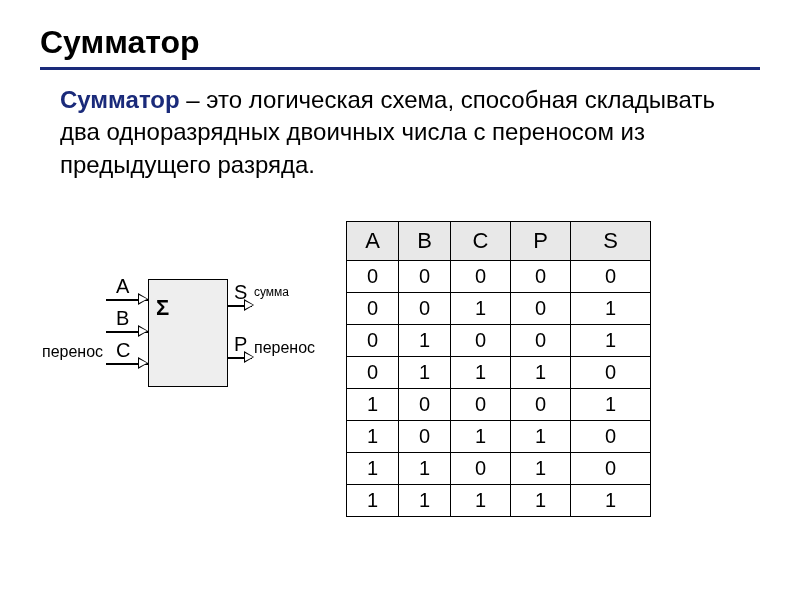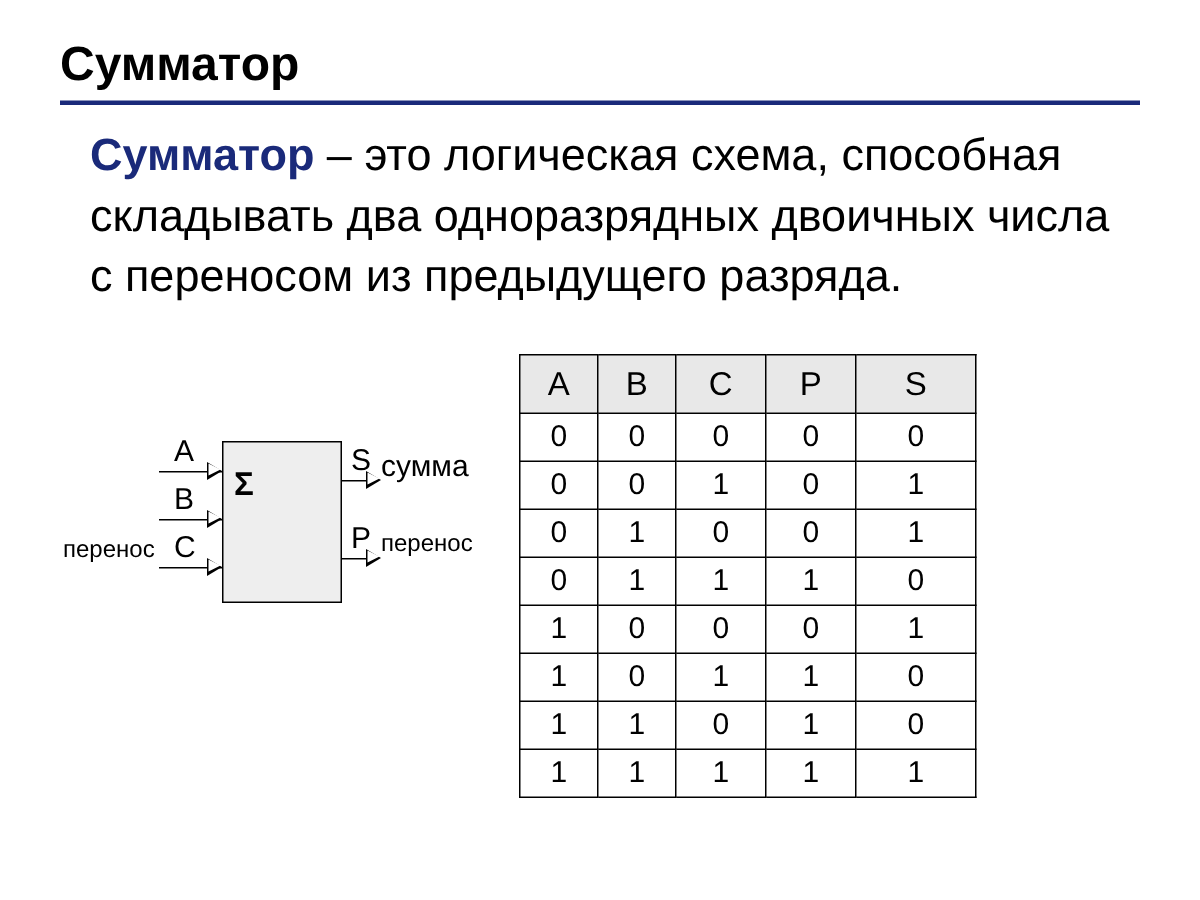--- a/index.html
+++ b/index.html
@@ -9,23 +9,23 @@
     background: #fff; color: #000;
     padding: 24px 40px;
   }
   .title {
     font-size: 32px; font-weight: bold;
     padding-bottom: 6px;
     border-bottom: 3px solid #1a2a7a;
     margin-bottom: 14px;
   }
   .definition {
-    font-size: 30px; line-height: 1.35;
+    font-size: 24px; line-height: 1.35;
     padding-left: 20px;
-    margin-bottom: 30px;
+    margin-bottom: 40px;
   }
   .def-term { font-weight: bold; color: #1a2a7a; }
   .content { display: flex; align-items: flex-start; gap: 28px; }
   .diagram-col { flex: 0 0 auto; padding-top: 40px; padding-left: 8px; }
   .table-col { flex: 0 0 auto; }
   table.truth {
     border-collapse: collapse;
     font-size: 20px;
   }
   table.truth th, table.truth td {
@@ -107,21 +107,21 @@
       <div class="tri right-open" style="left:90px; top:64px;"></div>
 
       <span class="lbl" style="left:-6px; top:82px; font-size:16px;">перенос</span>
       <span class="lbl" style="left:68px; top:78px;">C</span>
       <div class="wire" style="left:58px; top:102px; width:42px;"></div>
       <div class="tri right-open" style="left:90px; top:96px;"></div>
 
       <div class="wire" style="left:180px; top:44px; width:24px;"></div>
       <div class="tri right-open" style="left:196px; top:38px;"></div>
       <span class="lbl" style="left:186px; top:20px;">S</span>
-      <span class="lbl" style="left:206px; top:24px; font-size:20px;">сумма</span>
+      <span class="lbl" style="left:206px; top:24px; font-size:12px;">сумма</span>
 
       <div class="wire" style="left:180px; top:96px; width:24px;"></div>
       <div class="tri right-open" style="left:196px; top:90px;"></div>
       <span class="lbl" style="left:186px; top:72px;">P</span>
       <span class="lbl" style="left:206px; top:78px; font-size:16px;">перенос</span>
     </div>
   </div>
 
   <div class="table-col">
     <table class="truth">

